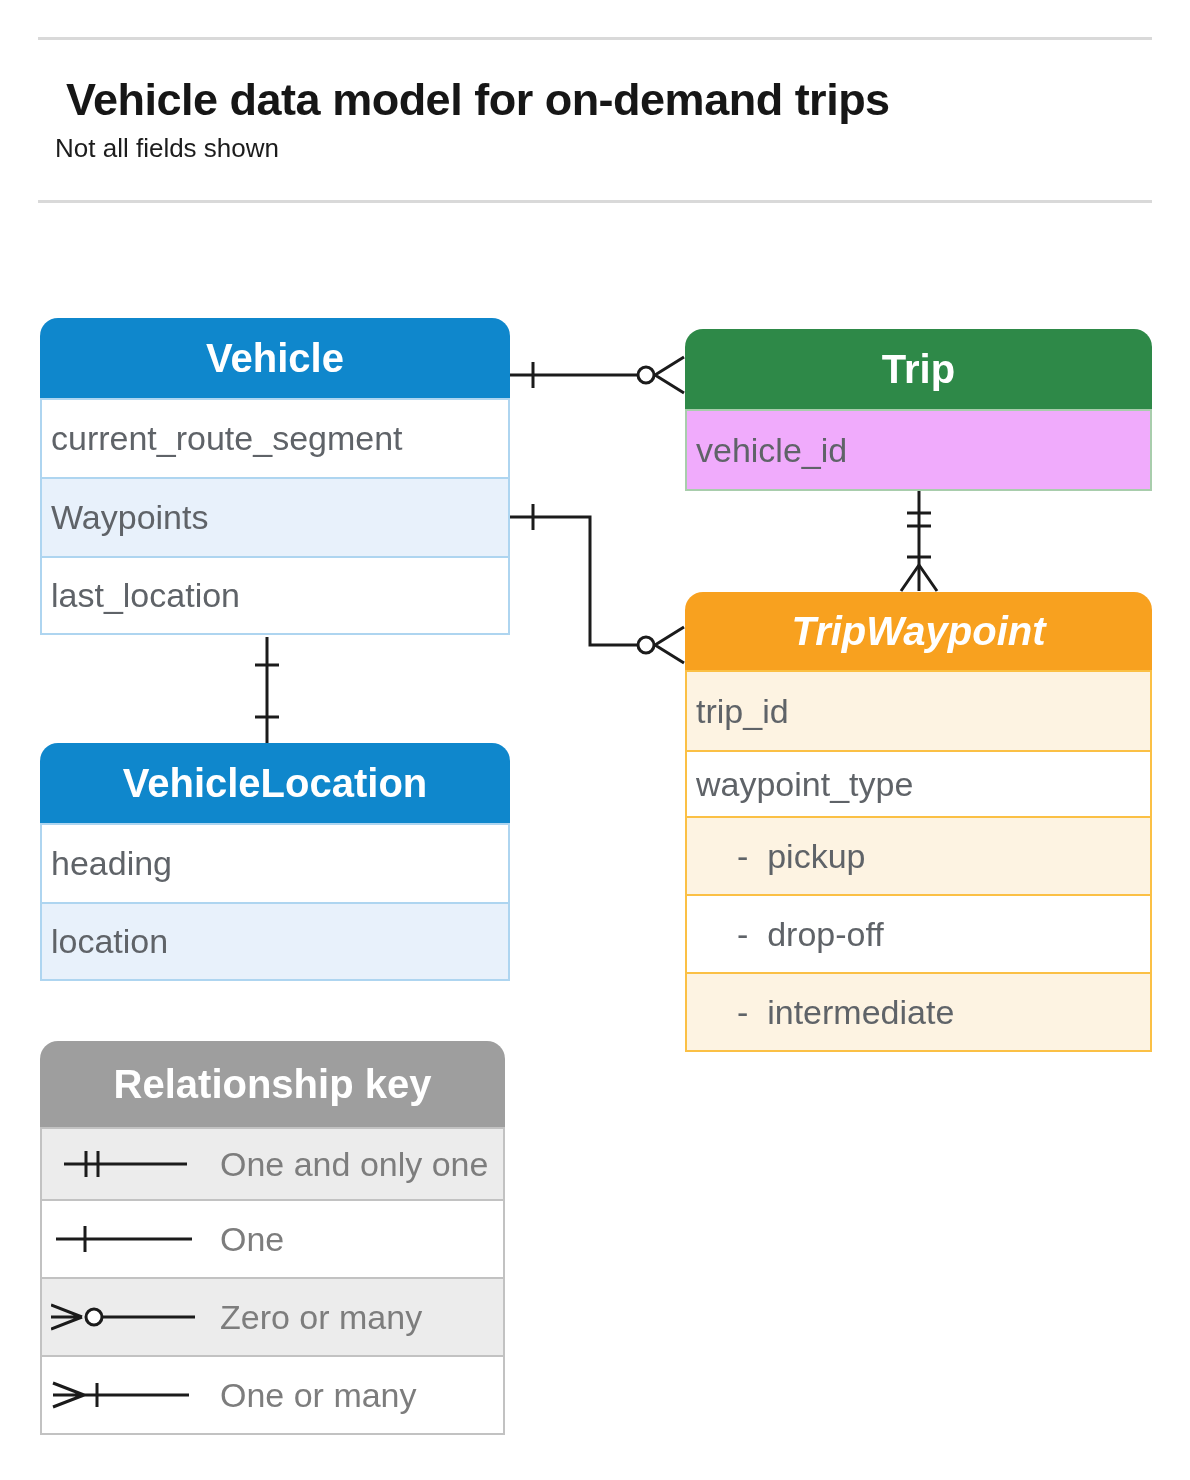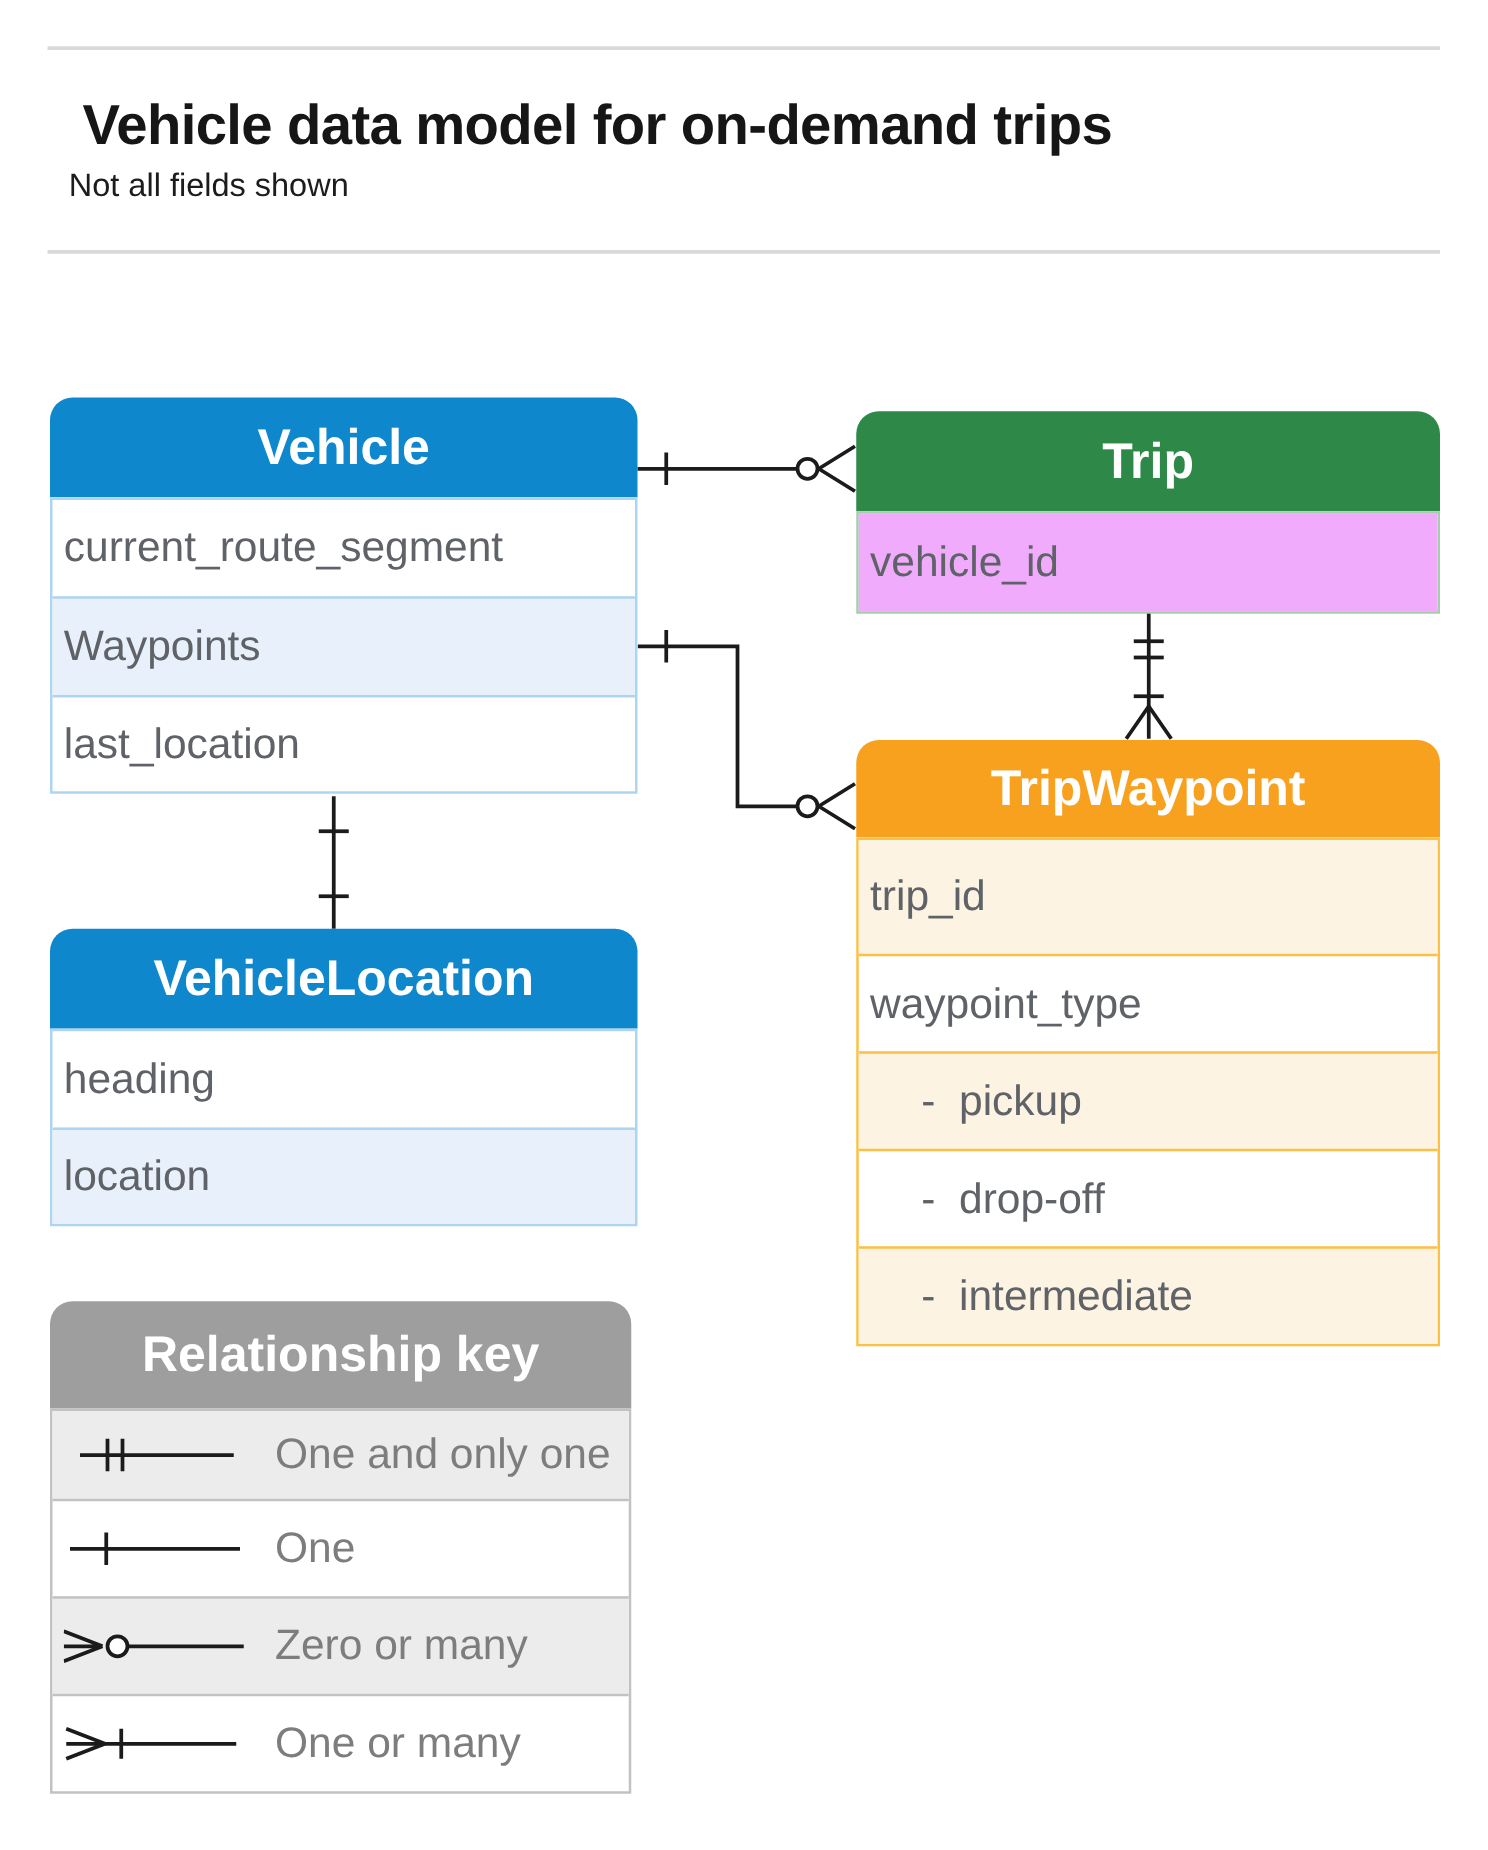--- a/index.html
+++ b/index.html
@@ -26,21 +26,21 @@
   
   .blue .ehead{background:#0f87cc;}
   .blue .tbody{border:2px solid #aed5f0;}
   .blue .row + .row{border-top:2px solid #aed5f0;}
   .blue .row.alt{background:#e8f1fb;}
   
   .green .ehead{background:#2e8948;}
   .green .tbody{border:2px solid #a8cdac;}
   .green .row.alt{background:#f0abfc;}
   
-  .orange .ehead{background:#f8a11f;}
+  .orange .ehead{background:#f8a11f;font-style:italic;}
   .orange .tbody{border:2px solid #fbc045;}
   .orange .row + .row{border-top:2px solid #fbc045;}
   .orange .row.alt{background:#fdf3e2;}
   
   .gray .ehead{background:#9e9e9e;}
   .gray .tbody{border:2px solid #c2c2c2;}
   .gray .row + .row{border-top:2px solid #c2c2c2;}
   .gray .row.alt{background:#ececec;}
 
   .keyrow{position:relative;padding-left:0;}
@@ -107,22 +107,22 @@
   <section class="etable green" style="left:685px;top:329px;width:467px">
     <div class="ehead" style="height:80px">Trip</div>
     <div class="tbody">
       <div class="row alt" style="height:78px">vehicle_id</div>
     </div>
   </section>
 
   <section class="etable orange" style="left:685px;top:592px;width:467px">
     <div class="ehead" style="height:78px">TripWaypoint</div>
     <div class="tbody">
-      <div class="row alt" style="height:91px">trip_id</div>
-      <div class="row" style="height:78px">waypoint_type</div>
+      <div class="row alt" style="height:78px">trip_id</div>
+      <div class="row" style="height:66px">waypoint_type</div>
       <div class="row alt indent" style="height:78px">-  pickup</div>
       <div class="row indent" style="height:78px">-  drop-off</div>
       <div class="row alt indent" style="height:78px">-  intermediate</div>
     </div>
   </section>
 
   <section class="etable blue" style="left:40px;top:743px;width:470px">
     <div class="ehead" style="height:80px">VehicleLocation</div>
     <div class="tbody">
       <div class="row" style="height:77px">heading</div>

